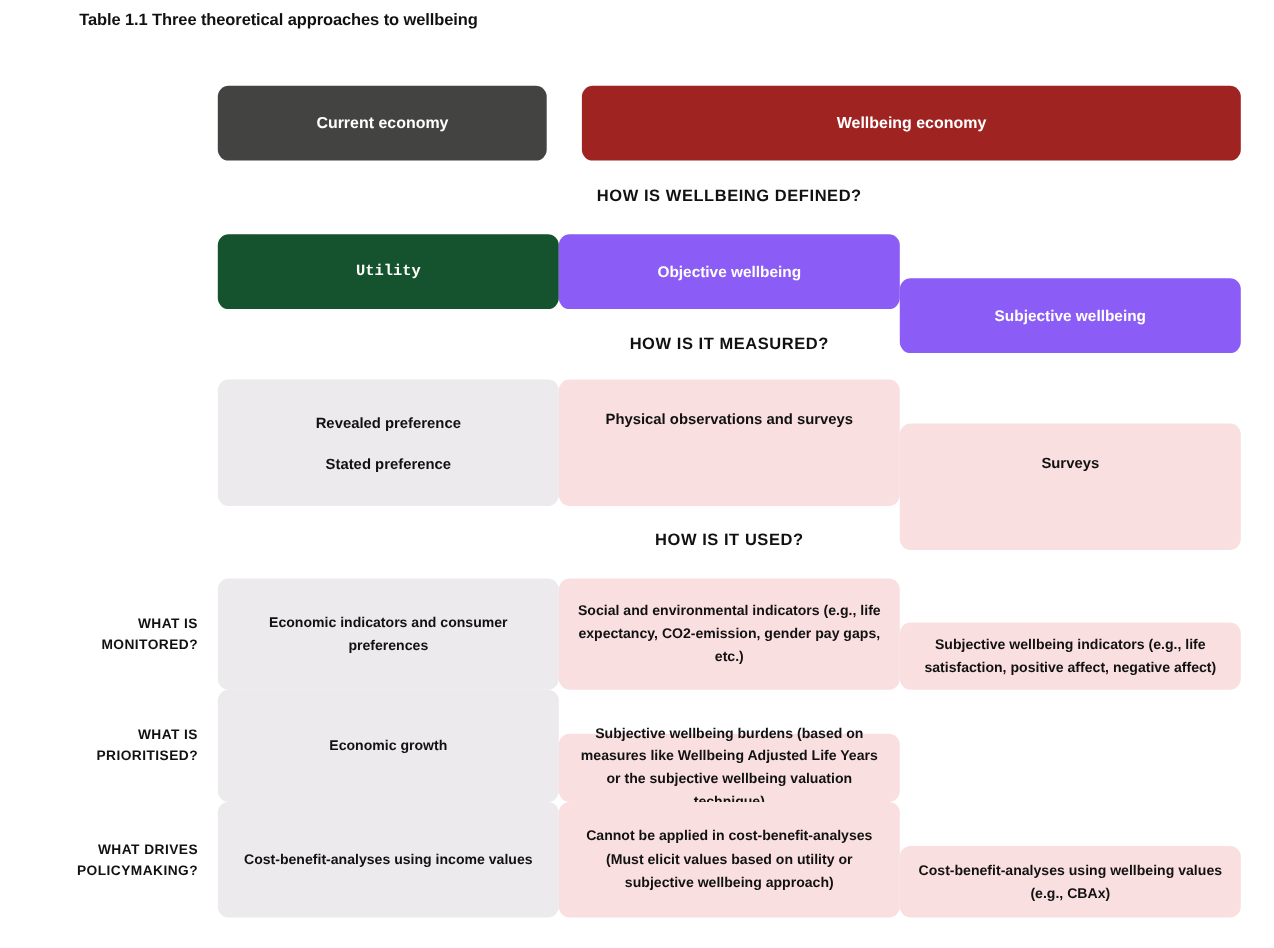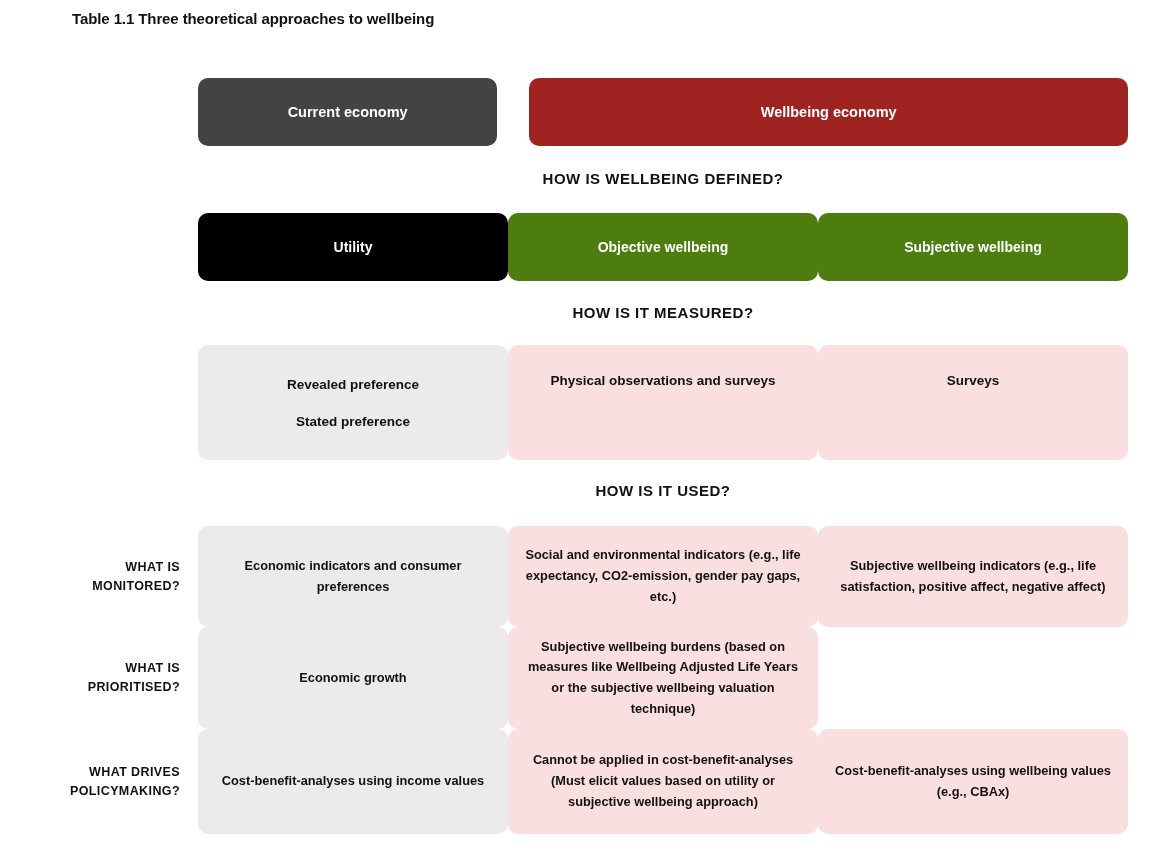--- a/index.html
+++ b/index.html
@@ -51,21 +51,21 @@
     box-sizing: border-box;
     display: flex;
     flex-direction: column;
     align-items: center;
     justify-content: center;
     text-align: center;
     border-radius: 10px;
   }
   .col1 { width: 310px; }
   .col2 { width: 310px; }
-  .col3 { width: 310px; }
+  .col3 { width: 310px; margin-top: 40px; }
   .span2 { width: 620px; margin-left: 32px; }
 
   
   .hdr1 { top: 78px; height: 68px; }
   .hdr1 .cell {
     height: 68px;
     color: #ffffff;
     font-size: 14.5px;
     font-weight: bold;
   }
@@ -88,22 +88,22 @@
   .q3 { top: 482px; }
 
   
   .hdr2 { top: 213px; height: 68px; }
   .hdr2 .cell {
     height: 68px;
     color: #ffffff;
     font-size: 14px;
     font-weight: bold;
   }
-  .bg-gray { background: #000000; }
-  .bg-red { background: #4d7c0f; }
+  .bg-gray { background: #14532d; font-family: Liberation Mono, monospace; }
+  .bg-red { background: #8b5cf6; }
 
   
   .measured { top: 345px; height: 115px; }
   .measured .cell {
     height: 115px;
     font-size: 13.5px;
     font-weight: bold;
     color: #111111;
   }
   .bg-lightgray { background: #eceaec; }

